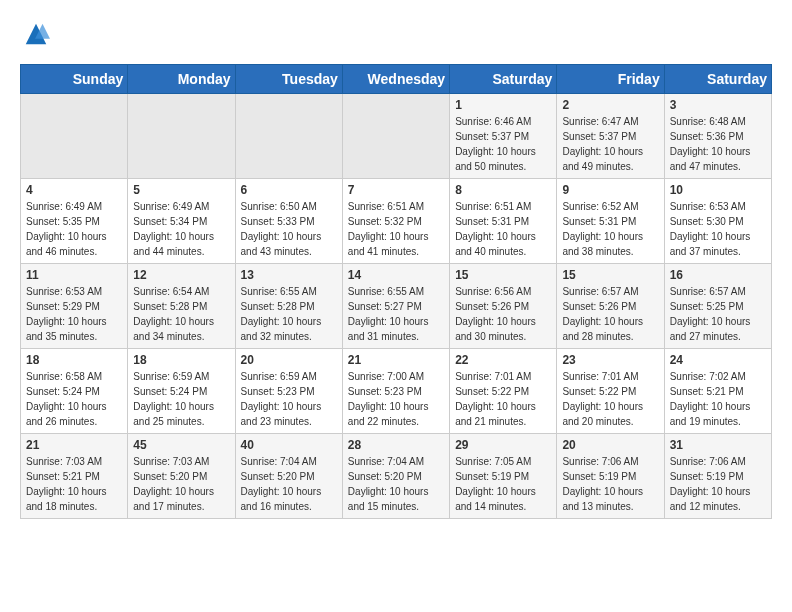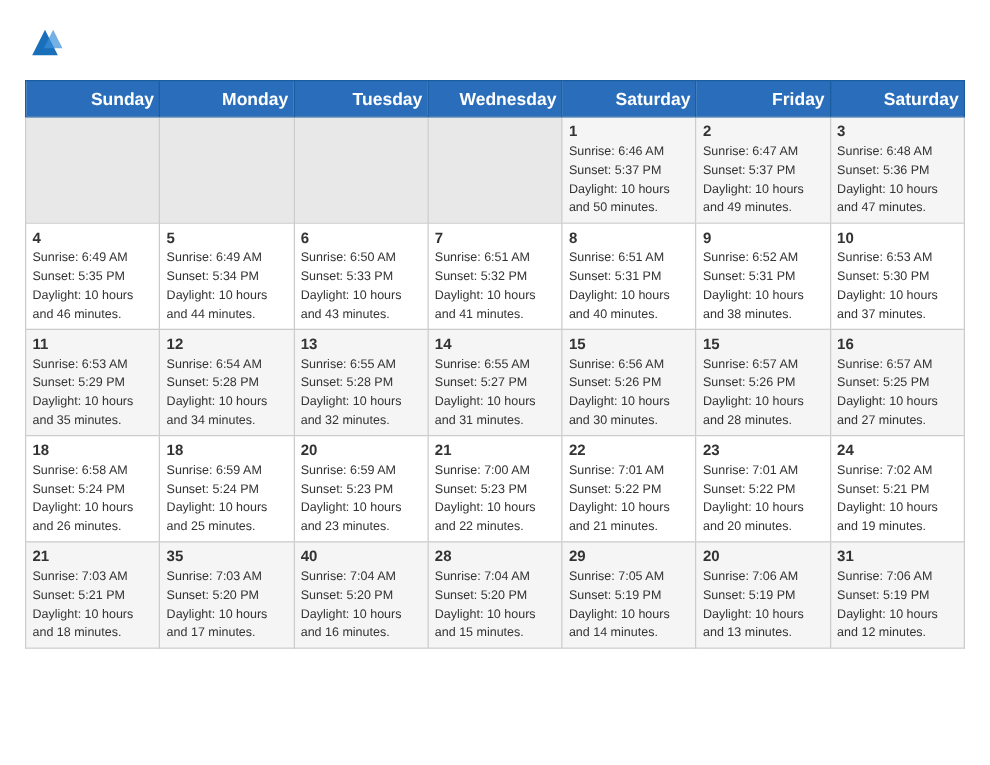--- a/index.html
+++ b/index.html
@@ -228,21 +228,21 @@
           <span class="day-number">24</span>
           <span class="day-info">Sunrise: 7:02 AM<br>Sunset: 5:21 PM<br>Daylight: 10 hours and 19 minutes.</span>
         </td>
       </tr>
       <tr>
         <td>
           <span class="day-number">21</span>
           <span class="day-info">Sunrise: 7:03 AM<br>Sunset: 5:21 PM<br>Daylight: 10 hours and 18 minutes.</span>
         </td>
         <td>
-          <span class="day-number">35</span>
+          <span class="day-number">45</span>
           <span class="day-info">Sunrise: 7:03 AM<br>Sunset: 5:20 PM<br>Daylight: 10 hours and 17 minutes.</span>
         </td>
         <td>
           <span class="day-number">40</span>
           <span class="day-info">Sunrise: 7:04 AM<br>Sunset: 5:20 PM<br>Daylight: 10 hours and 16 minutes.</span>
         </td>
         <td>
           <span class="day-number">28</span>
           <span class="day-info">Sunrise: 7:04 AM<br>Sunset: 5:20 PM<br>Daylight: 10 hours and 15 minutes.</span>
         </td>

